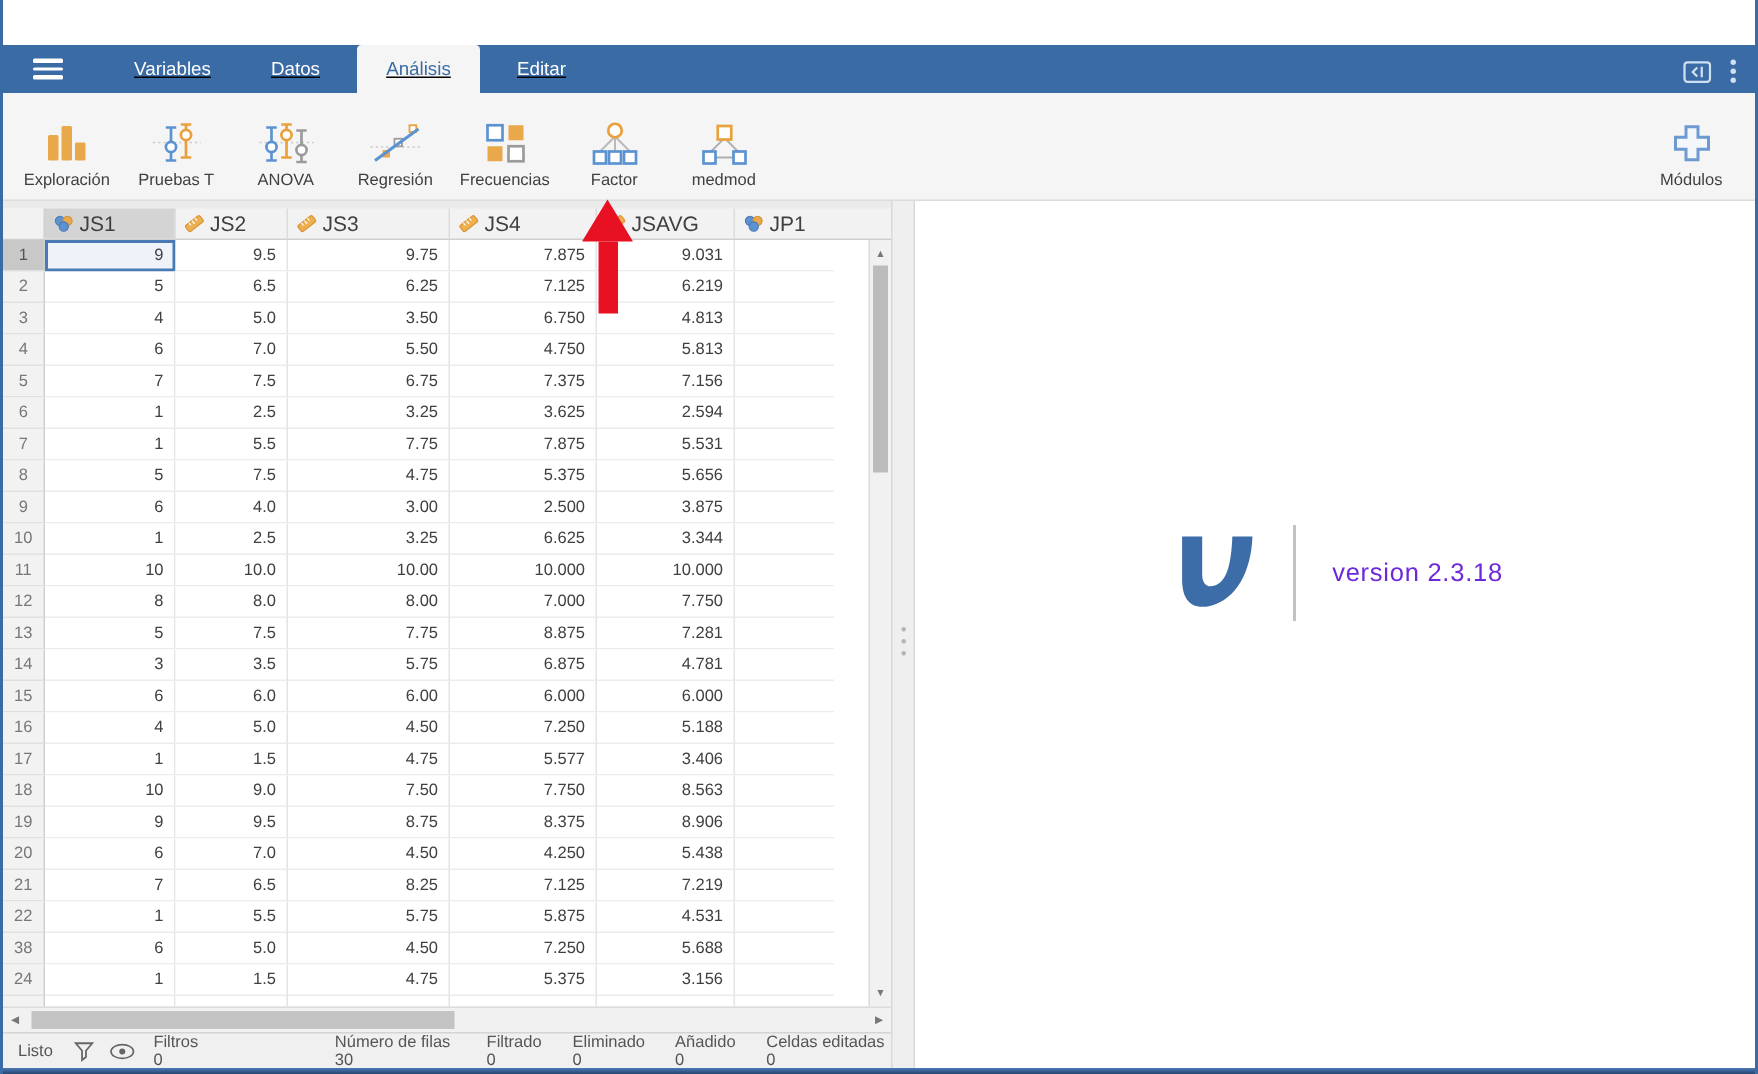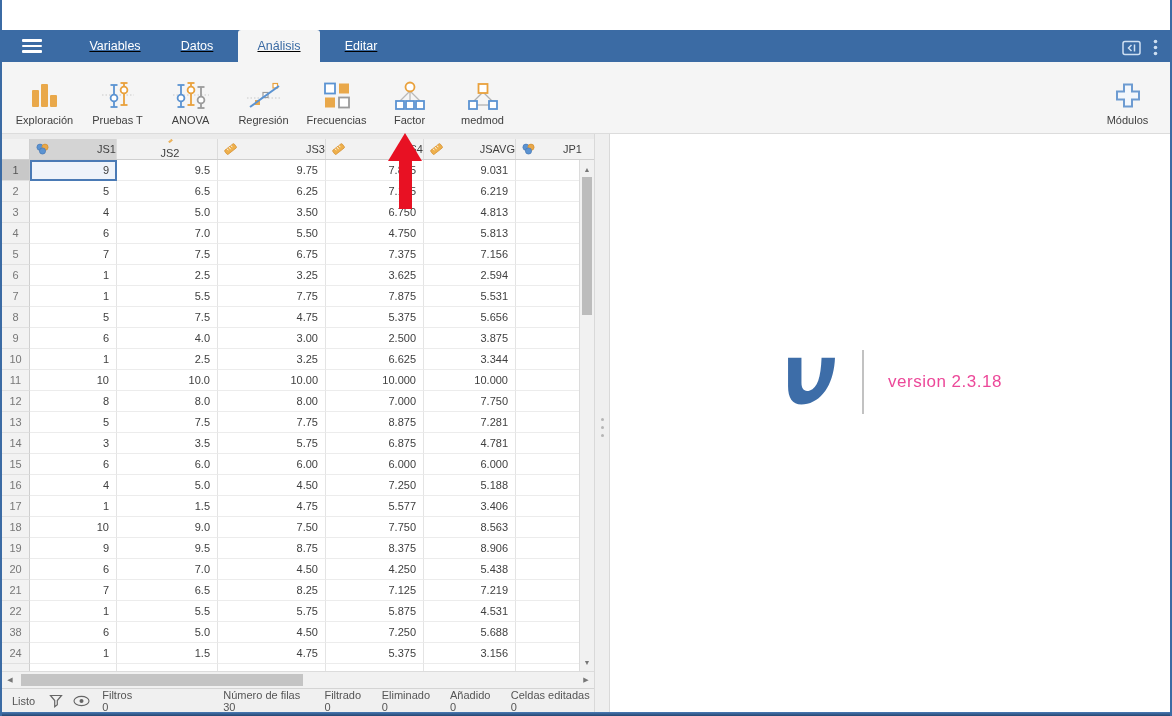--- a/index.html
+++ b/index.html
@@ -35,35 +35,35 @@
   .rbtn{ width:73px; display:flex; flex-direction:column; align-items:center; justify-content:flex-end;
     padding-bottom:7px; gap:4px; cursor:pointer; }
   .rbtn .lbl{ font-size:11px; color:#404040; white-space:nowrap; }
   .rbtn-spacer{ flex:1; }
   
   .content{ position:absolute; top:134px; left:0; right:0; height:578px; display:flex; }
   .left-pane{ width:592px; background:#ebebeb; display:flex; flex-direction:column; }
   .gap-strip{ height:5px; background:#ebebeb; }
   
   .thead{ height:21px; display:flex; background:#f2f2f2; border-bottom:1px solid #cfcfcf; }
-  .hcell{ display:flex; align-items:center; gap:4px; padding-left:6px; font-size:11px; color:#3f3f3f;
-    border-right:1px solid #dcdcdc; overflow:hidden;justify-content:space-between; }
+  .hcell{ display:flex; align-items:center; gap:4px; padding-left:6px; font-size:14px; color:#3f3f3f;
+    border-right:1px solid #dcdcdc; overflow:hidden; }
   .hcell.sel{ background:#d4d4d4; }
   .corner{ border-right:1px solid #cfcfcf; background:#f2f2f2; }
   
   .tbody-wrap{ position:relative; height:511px; background:#fff; overflow:hidden; }
   .trow{ display:flex; height:21px; }
   .tcell{ font-size:11px; color:#404040; border-right:1px solid #e4e4e4; border-bottom:1px solid #ececec;
     background:#fff; overflow:hidden; white-space:nowrap; }
   .num{ text-align:right; padding:4px 7px 0 0; }
   .rownum{ background:#f2f2f2; color:#777; text-align:center; padding-top:4px;
     border-right:1px solid #cfcfcf; border-bottom:1px solid #e0e0e0; }
   .active-rownum{ background:#c8c8c8; color:#555; }
   .sel-cell{ outline:2px solid #4a7ab5; outline-offset:-2px; background:#eef3fa; }
-  .c0{width:28px;} .c1{width:87px;} .c2{width:101px;flex-direction:column;} .c3{width:108px;} .c4{width:98px;} .c5{width:92px;} .c6{width:66px; border-right:none;}
+  .c0{width:28px;} .c1{width:87px;} .c2{width:75px;} .c3{width:108px;} .c4{width:98px;} .c5{width:92px;} .c6{width:66px; border-right:none;}
   .partial-row{ display:flex; height:7px; overflow:hidden; }
   .partial-row .tcell{ height:21px; }
   
   .vscroll{ position:absolute; top:0; right:0; width:15px; height:511px; background:#f1f1f1; border-left:1px solid #dcdcdc; }
   .vs-arrow{ position:absolute; left:0; right:0; height:14px; display:flex; align-items:center; justify-content:center;
     font-size:7px; color:#777; cursor:pointer; }
   .vs-up{ top:2px; } .vs-down{ bottom:2px; }
   .vs-thumb{ position:absolute; top:17px; left:2px; right:2px; height:138px; background:#bcbcbc; cursor:pointer; }
   
   .hscroll{ position:relative; height:17px; background:#f1f1f1; border-top:1px solid #dcdcdc; }
@@ -77,21 +77,21 @@
   .sb-ico{ display:flex; align-items:center; cursor:pointer; }
   
   .splitter{ width:16px; background:#efefef; border-left:1px solid #d9d9d9; border-right:1px solid #d9d9d9;
     display:flex; flex-direction:column; align-items:center; justify-content:flex-start; cursor:col-resize; }
   .splitter .dots{ margin-top:284px; display:flex; flex-direction:column; gap:5px; }
   .splitter .dots i{ width:3px; height:3px; border-radius:50%; background:#b5b5b5; }
   
   .results{ flex:1; background:#fff; display:flex; justify-content:center; align-items:flex-start; padding-top:216px; }
   .logo-row{ display:flex; align-items:center; }
   .logo-sep{ width:2px; height:64px; background:#c2c2c2; margin:0 24px 0 22px; }
-  .version-text{ font-size:17px; color:#ec4899; letter-spacing:0.5px; }
+  .version-text{ font-size:17px; color:#6d28d9; letter-spacing:0.5px; }
   
   .bottom-border{ position:absolute; left:0; right:0; bottom:0; height:4px;
     background:linear-gradient(#4a7ab5,#24456f); }
   
   .red-arrow{ position:absolute; left:386px; top:133px; width:34px; height:76px; z-index:20; pointer-events:none; }
   .red-arrow .head{ width:0; height:0; margin:0 auto; border-left:17px solid transparent;
     border-right:17px solid transparent; border-bottom:28px solid #e81123; }
   .red-arrow .shaft{ width:13px; height:48px; margin:0 auto; background:#e81123; }
 </style>
 </head>

